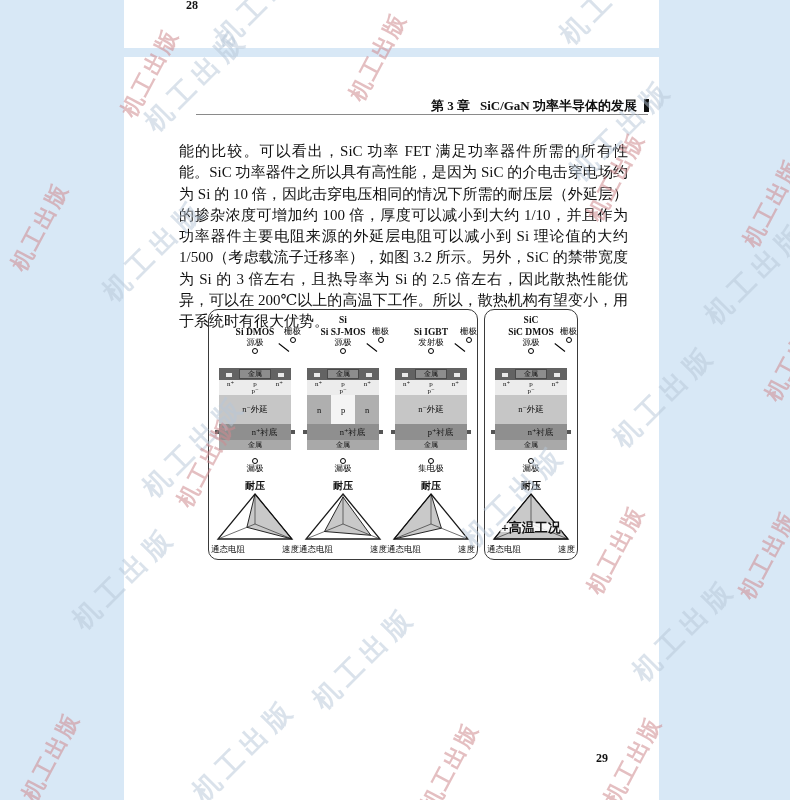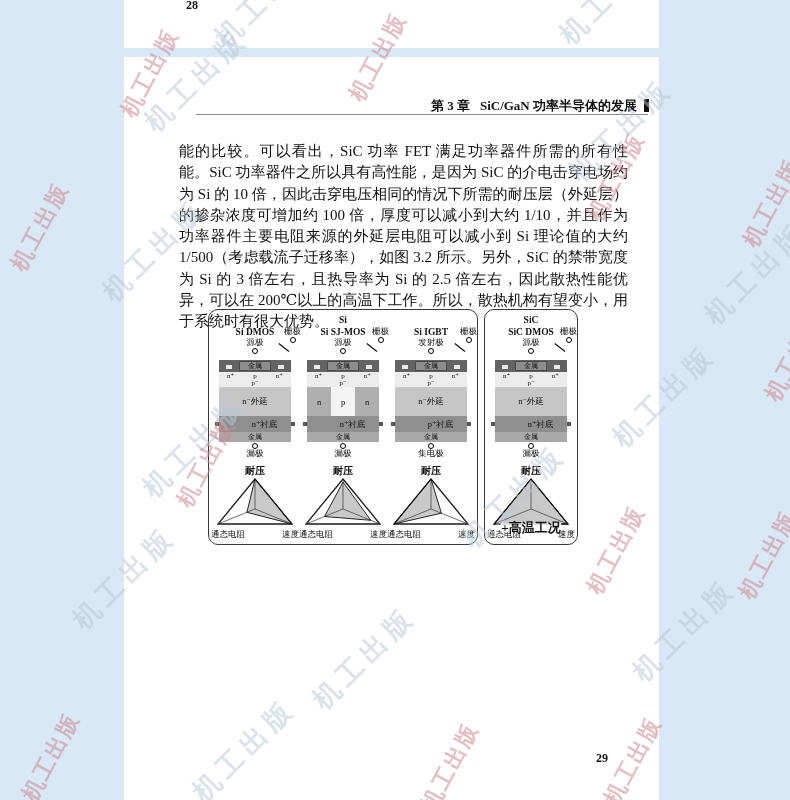--- a/index.html
+++ b/index.html
@@ -45,21 +45,21 @@
   .col{width:88px;position:relative;}
   .grp{height:11px;text-align:center;font-size:9.5px;font-weight:600;line-height:11px;}
   .ctitle{height:12px;text-align:center;font-size:9.5px;font-weight:600;line-height:12px;}
   .elec{position:relative;height:22px;}
   .src{position:absolute;left:0;right:0;top:0;text-align:center;font-size:8.5px;line-height:9px;}
   .pin{width:4px;height:4px;border:1px solid #000;border-radius:50%;background:#fff;display:block;margin:1px auto 0;}
   .stem{width:1px;height:5px;background:#000;margin:0 auto;}
   .gate{position:absolute;right:-2px;top:-11px;font-size:8.5px;line-height:9px;text-align:center;}
   .gwire{position:absolute;right:10px;top:13px;width:13px;height:1px;background:#000;
          transform:rotate(38deg);transform-origin:right center;}
-  .chip{width:72px;margin:0 auto;}
+  .chip{width:72px;margin:8px auto;}
   .mtop{height:12px;background:#636363;position:relative;}
   .mtop::before,.mtop::after{content:"";position:absolute;top:5px;width:6px;height:4px;background:#e9e9e9;}
   .mtop::before{left:7px;} .mtop::after{right:7px;}
   .gatebox{position:absolute;left:50%;top:1px;transform:translateX(-50%);width:32px;height:10px;
            background:#8d8d8d;border:1px solid #4a4a4a;font-size:7px;line-height:9px;text-align:center;box-sizing:border-box;}
   .wells{height:15px;background:#ececec;position:relative;font-size:7px;line-height:7px;}
   .wl{position:absolute;left:8px;top:1px;} .wc{position:absolute;left:50%;top:1px;transform:translateX(-50%);}
   .wr{position:absolute;right:8px;top:1px;} .wb{position:absolute;left:50%;top:8px;transform:translateX(-50%);}
   .drift{height:29px;background:#c6c6c6;display:flex;align-items:center;justify-content:center;font-size:8.5px;}
   .drift.sj{padding:0;}

